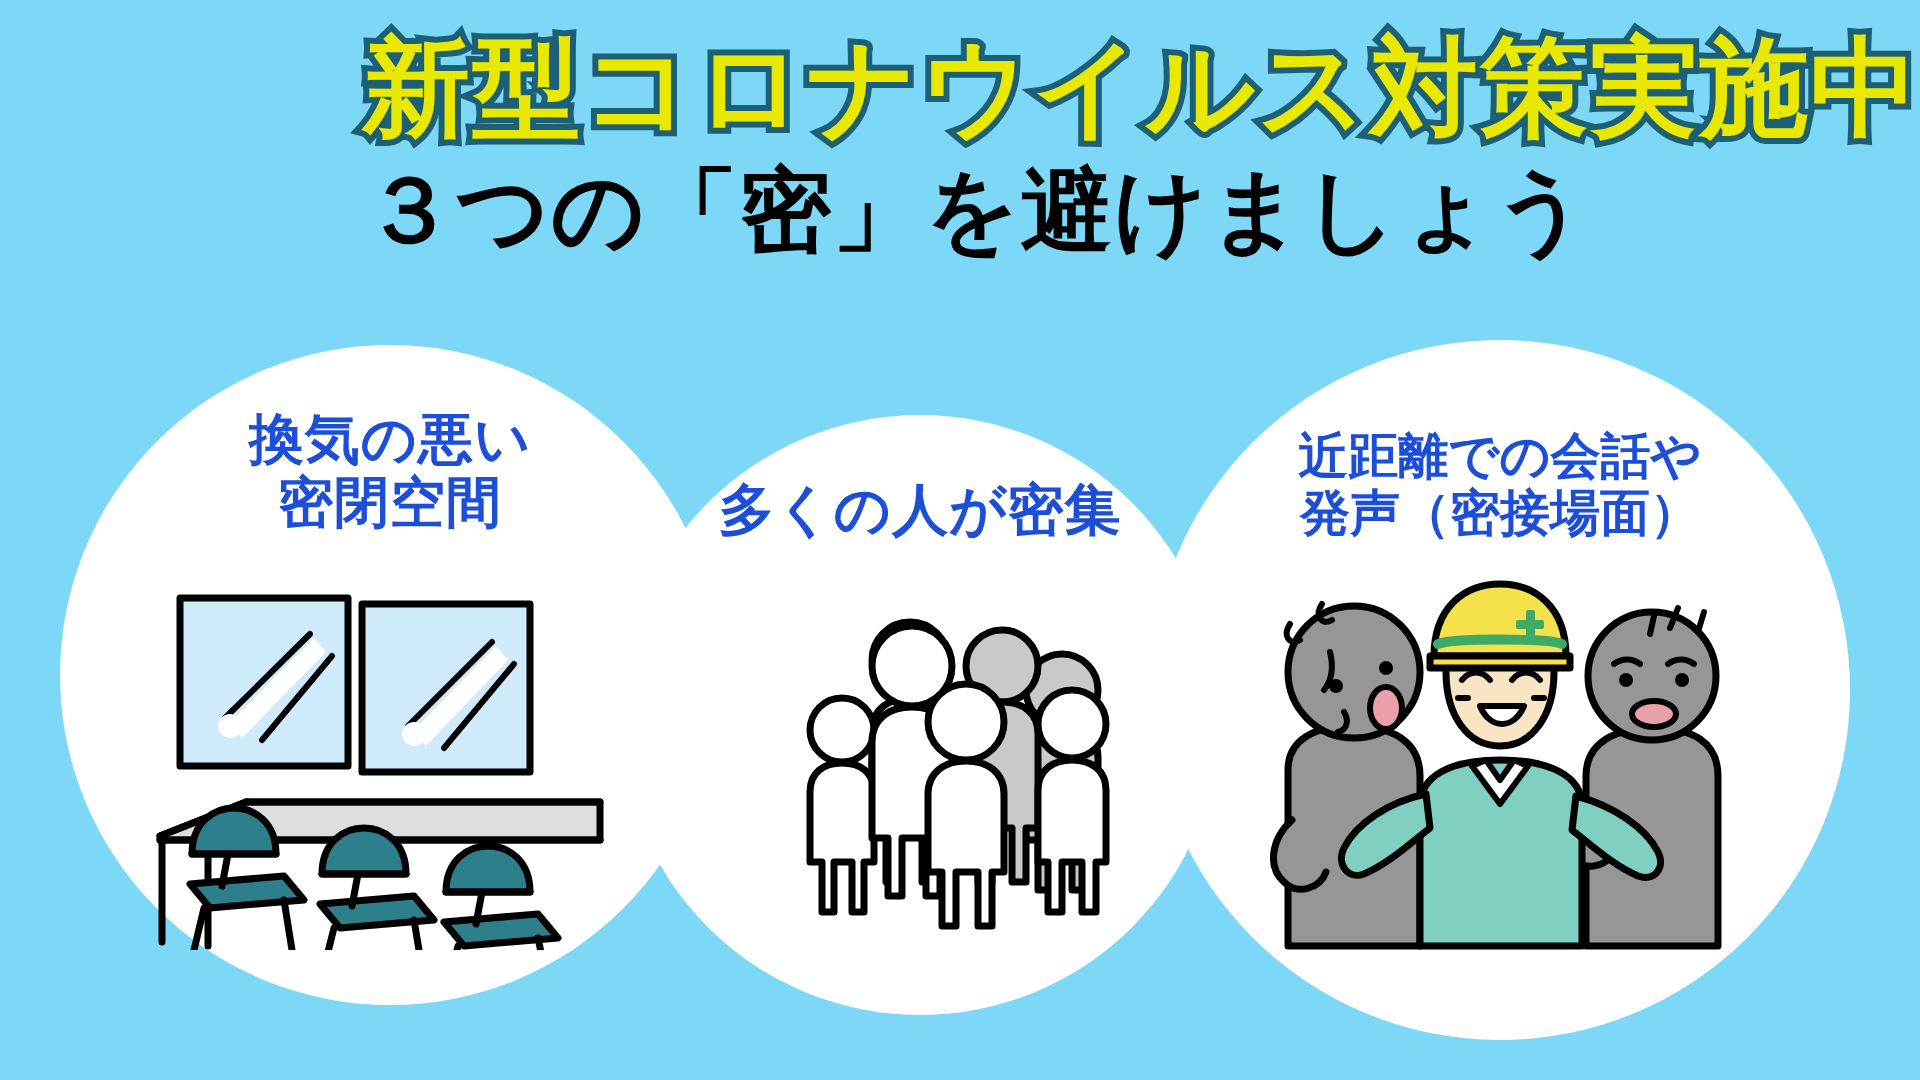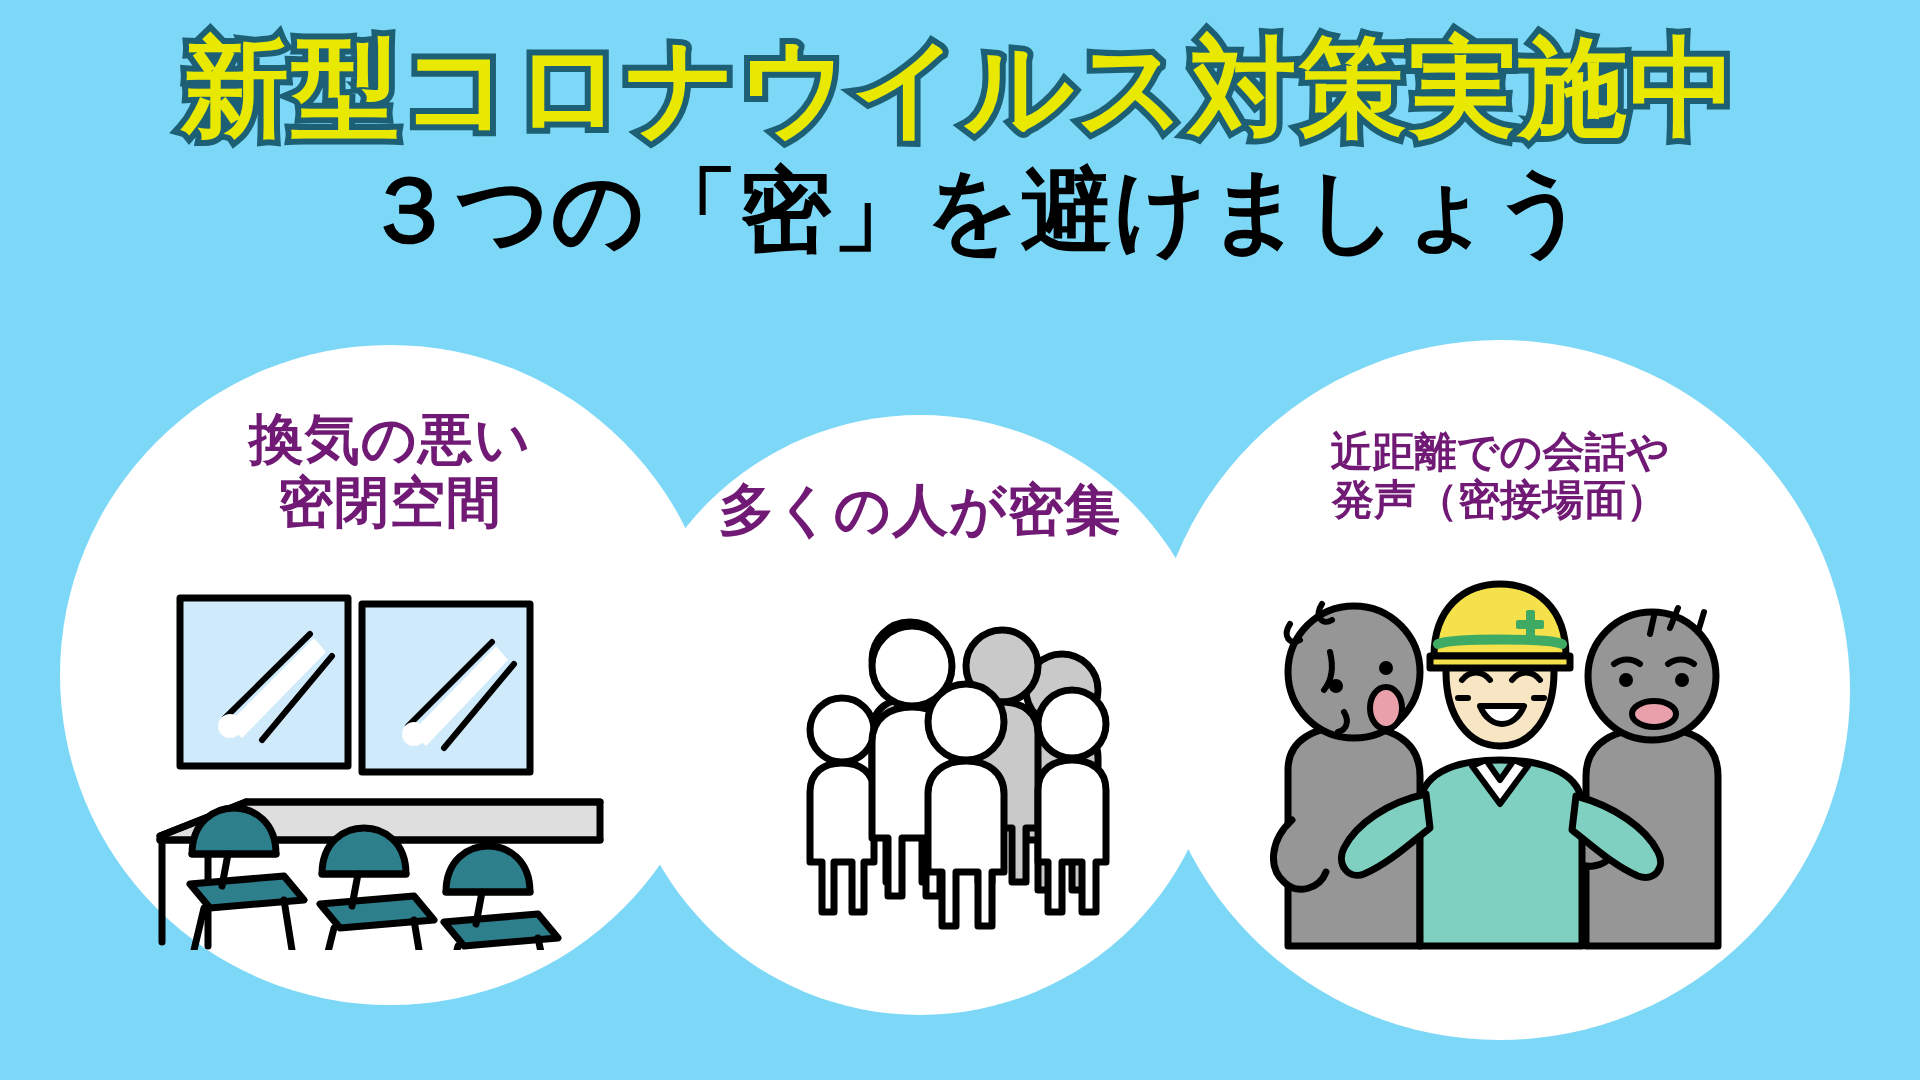--- a/index.html
+++ b/index.html
@@ -37,27 +37,27 @@
   .circles{ position:absolute; top:0; left:0; width:1920px; height:1080px; }
   .circle{
     position:absolute; border-radius:50%; background:#ffffff;
   }
   #circle-left   { left:60px;   top:345px;  width:660px; height:660px; }
   #circle-mid    { left:620px;  top:415px;  width:600px; height:600px; }
   #circle-right  { left:1150px; top:340px;  width:700px; height:700px; }
 
   
   .caption{
-    position:absolute; text-align:center; color:#701a75;
+    position:absolute; text-align:center; color:#1d4ed8;
     font-weight:bold; line-height:1.14; white-space:pre-line;
     z-index:12;
   }
   #caption-left  { left:110px;  top:408px; width:560px; font-size:55px; letter-spacing:1px;}
   #caption-mid   { left:640px;  top:478px; width:560px; font-size:56px; letter-spacing:1px;}
-  #caption-right { left:1200px; top:428px; width:600px; font-size:42px; letter-spacing:0px;}
+  #caption-right { left:1200px; top:428px; width:600px; font-size:50px; letter-spacing:0px;}
 
   
   .illus{ position:absolute; z-index:14; }
   #illus-room   { left:150px;  top:590px;  width:460px; height:360px; }
   #illus-crowd  { left:790px;  top:590px;  width:360px; height:360px; }
   #illus-talk   { left:1270px; top:580px;  width:460px; height:370px; }
 </style>
 </head>
 <body style="background: rgb(125, 216, 247);">
 
@@ -272,15 +272,15 @@
   </svg>
 </div>
 
 <div class="caption" id="caption-left">換気の悪い
 密閉空間</div>
 <div class="caption" id="caption-mid">多くの人が密集</div>
 <div class="caption" id="caption-right">近距離での会話や
 発声（密接場面）</div>
 
 <div class="title-block">
-  <div class="title-line1" style="color: rgb(232, 232, 0); -webkit-text-stroke: 12px rgb(29, 96, 118);">新型コロナウイルス対策実施中</div>
+  <div class="title-line1" style="color: rgb(232, 232, 0); text-align: right; -webkit-text-stroke: 12px rgb(29, 96, 118);">新型コロナウイルス対策実施中</div>
   <div class="title-line2" style="color: rgb(0, 0, 0);">３つの「密」を避けましょう</div>
 </div>
 
 </body></html>

